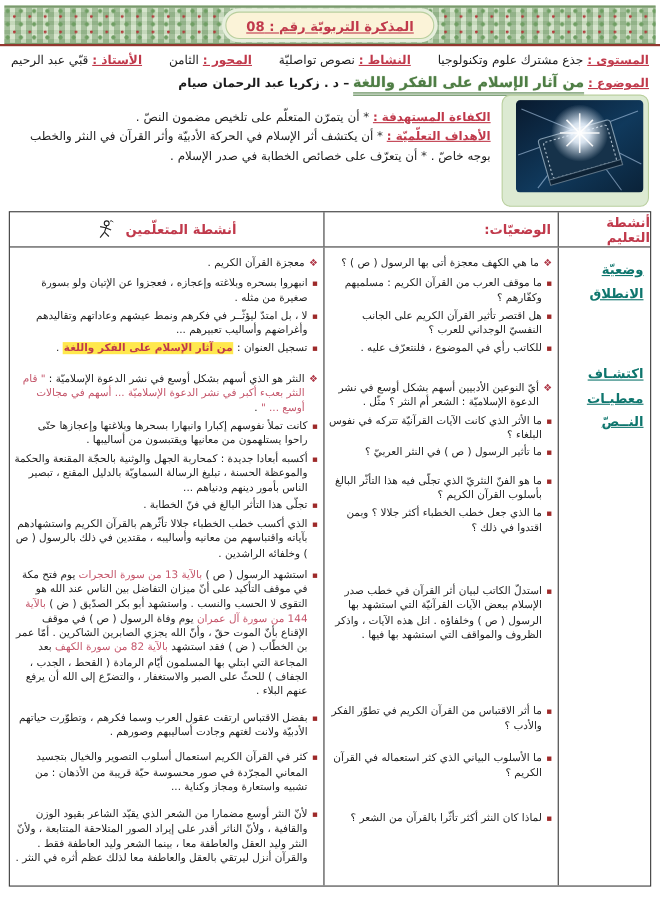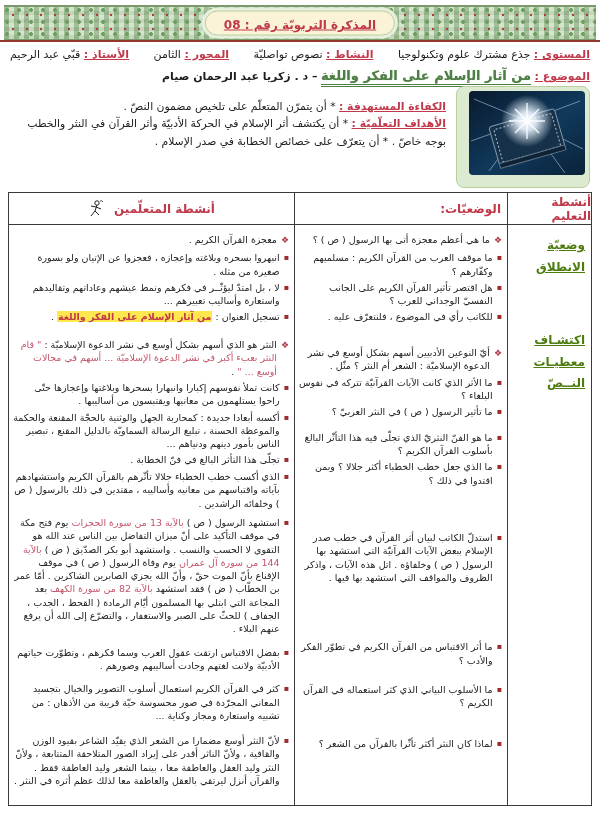--- a/index.html
+++ b/index.html
@@ -68,21 +68,21 @@
   .item{display:flex;gap:4px;margin-bottom:3px;}
   .bullet{flex:0 0 auto;color:#9e2a2a;font-size:8px;line-height:1.7;}
   .bullet.diamond{color:#b03a4a;font-size:9px;}
   .txt{flex:1;}
   .txt .t{color:#1c1c1c;margin-top:36px;}
   .txt .r{color:#c4556a;}
   .txt .h{color:#c0394b;background:#ffe84d;font-weight:bold;padding:0 1px;}
   
   .col-sit{padding:10px 6px;overflow:hidden;}
   .sit-label{
-    color:#4d7c0f;font-weight:bold;font-size:12px;line-height:1.8;
+    color:#0f766e;font-weight:bold;font-size:12px;line-height:1.8;
     text-decoration:underline;white-space:pre-line;text-align:right;
   }
   .sit-label:nth-child(2){margin-top:52px;}
   
   .col-teach .item:nth-child(5){margin-top:22px;}
   .col-teach .item:nth-child(8){margin-top:12px;}
   .col-teach .item:nth-child(10){margin-top:44px;}
   .col-teach .item:nth-child(11){margin-top:56px;}
   .col-teach .item:nth-child(12){margin-top:16px;}
   .col-teach .item:nth-child(13){margin-top:28px;}
@@ -205,21 +205,21 @@
     <div class="col col-sit c-sit">
         <div class="sit-label">وضعيّة
 الانطلاق</div>
         <div class="sit-label">اكتشـاف
 معطيـات
 النــصّ</div>
       </div>
     <div class="col col-teach c-teach">
         <div class="item">
           <span class="bullet diamond">❖</span>
-          <span class="txt"><span class="t">ما هي أعظم معجزة أتى بها الرسول ( ص ) ؟</span></span>
+          <span class="txt"><span class="t">ما هي الكهف معجزة أتى بها الرسول ( ص ) ؟</span></span>
         </div>
         <div class="item">
           <span class="bullet square">▪</span>
           <span class="txt"><span class="t">ما موقف العرب من القرآن الكريم : مسلميهم وكفّارهم ؟</span></span>
         </div>
         <div class="item">
           <span class="bullet square">▪</span>
           <span class="txt"><span class="t">هل اقتصر تأثير القرآن الكريم على الجانب النفسيّ الوجداني للعرب ؟</span></span>
         </div>
         <div class="item">
@@ -267,21 +267,21 @@
         <div class="item">
           <span class="bullet diamond">❖</span>
           <span class="txt"><span class="t">معجزة القرآن الكريم .</span></span>
         </div>
         <div class="item">
           <span class="bullet square">▪</span>
           <span class="txt"><span class="t">انبهروا بسحره وبلاغته وإعجازه ، فعجزوا عن الإتيان ولو بسورة صغيرة من مثله .</span></span>
         </div>
         <div class="item">
           <span class="bullet square">▪</span>
-          <span class="txt"><span class="t">لا ، بل امتدّ ليؤثّــر في فكرهم ونمط عيشهم وعاداتهم وتقاليدهم واستعارة وأساليب تعبيرهم ...</span></span>
+          <span class="txt"><span class="t">لا ، بل امتدّ ليؤثّــر في فكرهم ونمط عيشهم وعاداتهم وتقاليدهم وأغراضهم وأساليب تعبيرهم ...</span></span>
         </div>
         <div class="item">
           <span class="bullet square">▪</span>
           <span class="txt"><span class="t">تسجيل العنوان : </span><span class="h">من آثار الإسلام على الفكر واللغة</span><span class="t"> .</span></span>
         </div>
         <div class="item">
           <span class="bullet diamond">❖</span>
           <span class="txt"><span class="t">النثر هو الذي أسهم بشكل أوسع في نشر الدعوة الإسلاميّة : </span><span class="r">" قام النثر بعبء أكبر في نشر الدعوة الإسلاميّة ... أسهم في مجالات أوسع ... "</span><span class="t"> .</span></span>
         </div>
         <div class="item">

